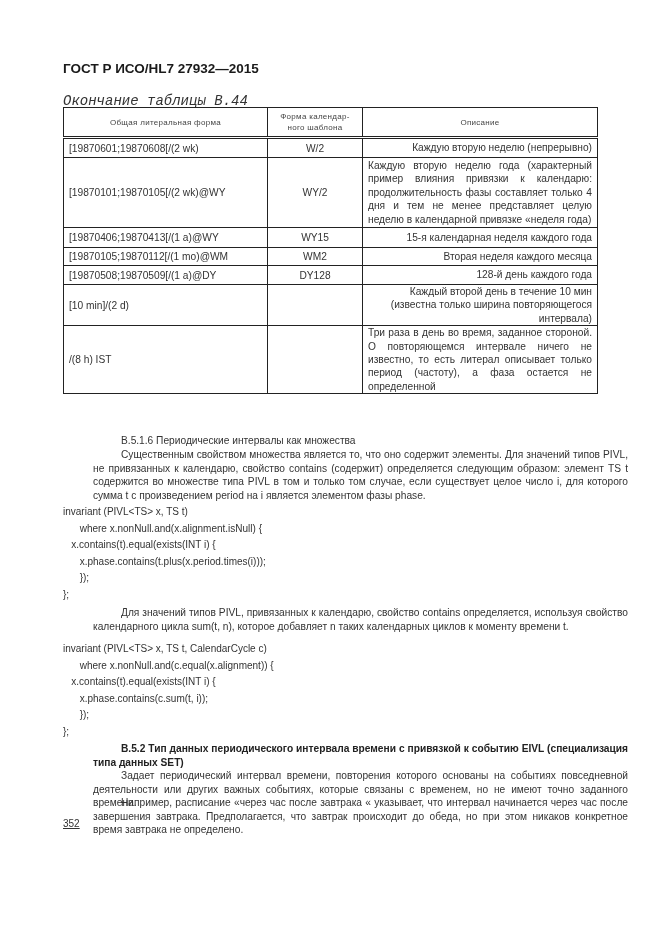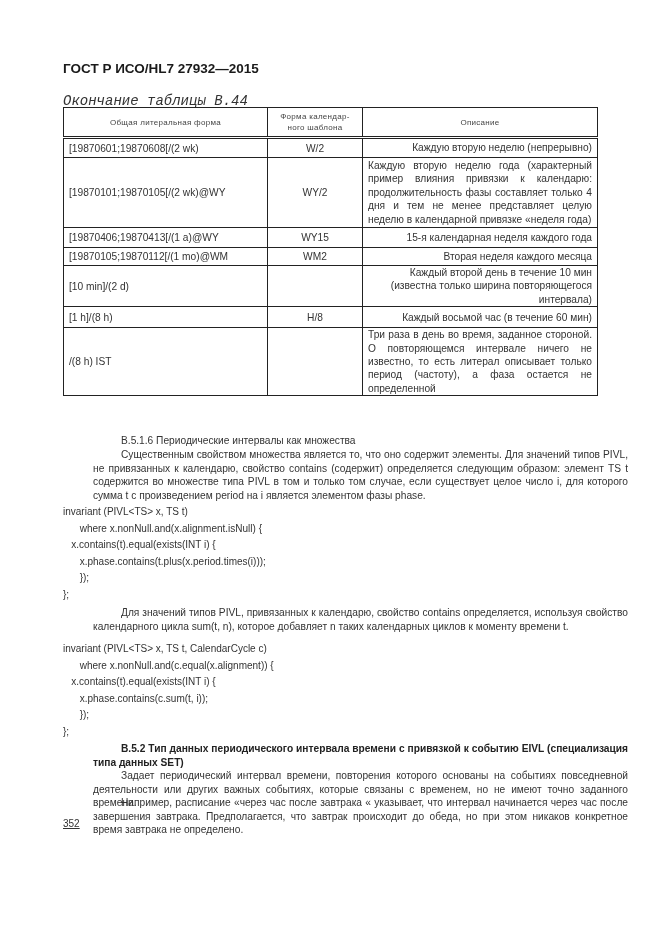--- a/index.html
+++ b/index.html
@@ -54,29 +54,29 @@
     <tr style="height:20px">
       <td class="c1">[19870406;19870413[/(1 a)@WY</td>
       <td class="c2">WY15</td>
       <td class="c3">15-я календарная неделя каждого года</td>
     </tr>
     <tr style="height:18px">
       <td class="c1">[19870105;19870112[/(1 mo)@WM</td>
       <td class="c2">WM2</td>
       <td class="c3">Вторая неделя каждого месяца</td>
     </tr>
+    <tr style="height:19px">
+      <td class="c1">[19870508;19870509[/(1 a)@DY</td>
+      <td class="c2">DY128</td>
+      <td class="c3">128-й день каждого года</td>
+    </tr>
     <tr style="height:33px">
       <td class="c1">[10 min]/(2 d)</td>
       <td class="c2"></td>
       <td class="c3">Каждый второй день в течение 10 мин (известна только ширина повторяющегося интервала)</td>
-    </tr>
-    <tr style="height:21px">
-      <td class="c1">[1 h]/(8 h)</td>
-      <td class="c2">H/8</td>
-      <td class="c3">Каждый восьмой час (в течение 60 мин)</td>
     </tr>
     <tr style="height:56px">
       <td class="c1">/(8 h) IST</td>
       <td class="c2"></td>
       <td class="c3 just">Три раза в день во время, заданное стороной. О повторяющемся интервале ничего не известно, то есть литерал описывает только период (частоту), а фаза остается не определенной</td>
     </tr>
   </tbody>
 </table>
 
 <div class="p indent" style="top:434px">В.5.1.6 Периодические интервалы как множества</div>

